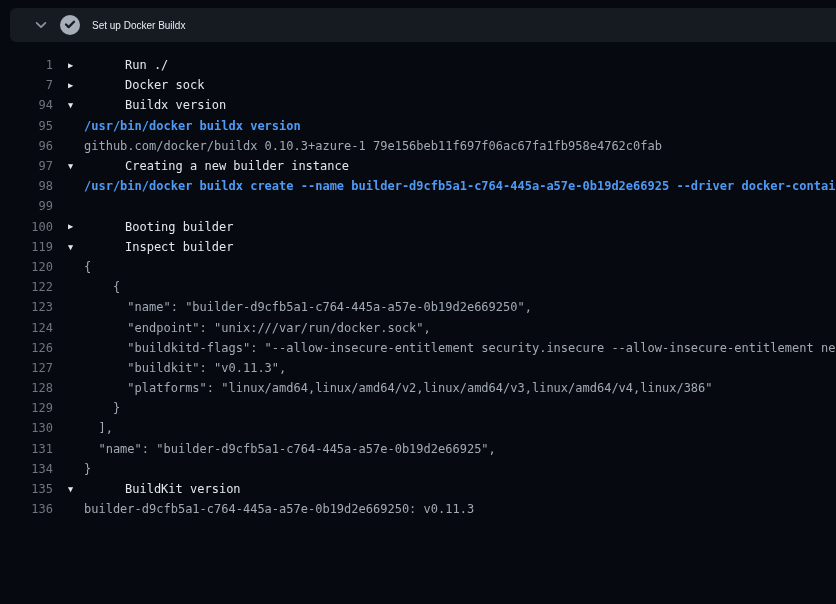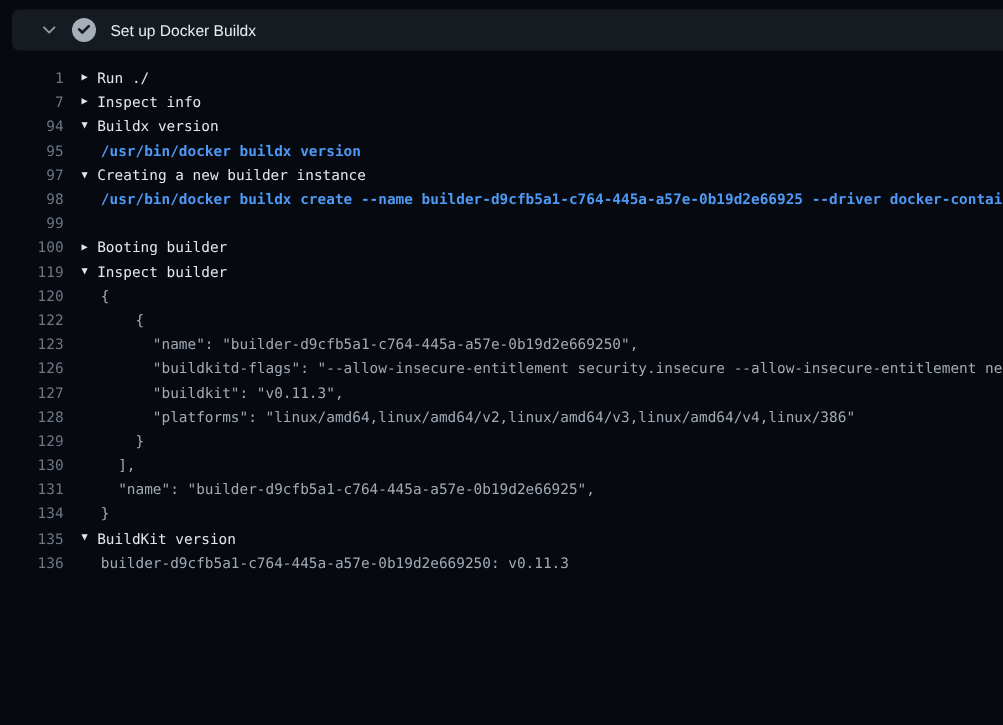--- a/index.html
+++ b/index.html
@@ -46,21 +46,21 @@
   }
   .step-header .status {
     margin-left: 12px;
     width: 20px;
     height: 20px;
     display: inline-flex;
     flex: none;
   }
   .step-title {
     margin-left: 12px;
-    font-size: 13px;
+    font-size: 10px;
     font-weight: 400;
     color: var(--title-color);
     white-space: nowrap;
   }
   .log {
     position: absolute;
     top: 55px;
     left: 0;
     width: 836px;
     font-family: "DejaVu Sans Mono", "Liberation Mono", monospace;
@@ -99,21 +99,21 @@
     font-size: 8.5px;
     color: var(--group-title-color);
     cursor: pointer;
     line-height: 1;
   }
   .row .text {
     color: var(--output-color);
     white-space: pre;
   }
   .row.group { cursor: pointer; }
-  .row.group .text { color: var(--group-title-color); }
+  .row.group .text { color: var(--group-title-color); margin-left: 44px; }
   .row.command .text {
     color: var(--command-color);
     font-weight: bold;
   }
 </style>
 </head>
 <body>
 
 <div class="step-header">
   <span class="chev">
@@ -135,37 +135,44 @@
     <span class="num">1</span>
     <span class="body">
       <span class="caret">▶</span>
       <span class="text">Run ./</span>
     </span>
   </div>
     <div class="row group">
     <span class="num">7</span>
     <span class="body">
       <span class="caret">▶</span>
-      <span class="text">Inspect info</span>
+      <span class="text">Docker sock</span>
     </span>
   </div>
     <div class="row group">
     <span class="num">94</span>
     <span class="body">
       <span class="caret">▼</span>
       <span class="text">Buildx version</span>
     </span>
   </div>
     <div class="row command">
     <span class="num">95</span>
     <span class="body">
       
       <span class="text">/usr/bin/docker buildx version</span>
     </span>
   </div>
+    <div class="row output">
+    <span class="num">96</span>
+    <span class="body">
+      
+      <span class="text">github.com/docker/buildx 0.10.3+azure-1 79e156beb11f697f06ac67fa1fb958e4762c0fab</span>
+    </span>
+  </div>
     <div class="row group">
     <span class="num">97</span>
     <span class="body">
       <span class="caret">▼</span>
       <span class="text">Creating a new builder instance</span>
     </span>
   </div>
     <div class="row command">
     <span class="num">98</span>
     <span class="body">
@@ -205,20 +212,27 @@
     </span>
   </div>
     <div class="row output">
     <span class="num">123</span>
     <span class="body">
       
       <span class="text">      "name": "builder-d9cfb5a1-c764-445a-a57e-0b19d2e669250",</span>
     </span>
   </div>
     <div class="row output">
+    <span class="num">124</span>
+    <span class="body">
+      
+      <span class="text">      "endpoint": "unix:///var/run/docker.sock",</span>
+    </span>
+  </div>
+    <div class="row output">
     <span class="num">126</span>
     <span class="body">
       
       <span class="text">      "buildkitd-flags": "--allow-insecure-entitlement security.insecure --allow-insecure-entitlement network</span>
     </span>
   </div>
     <div class="row output">
     <span class="num">127</span>
     <span class="body">
       

